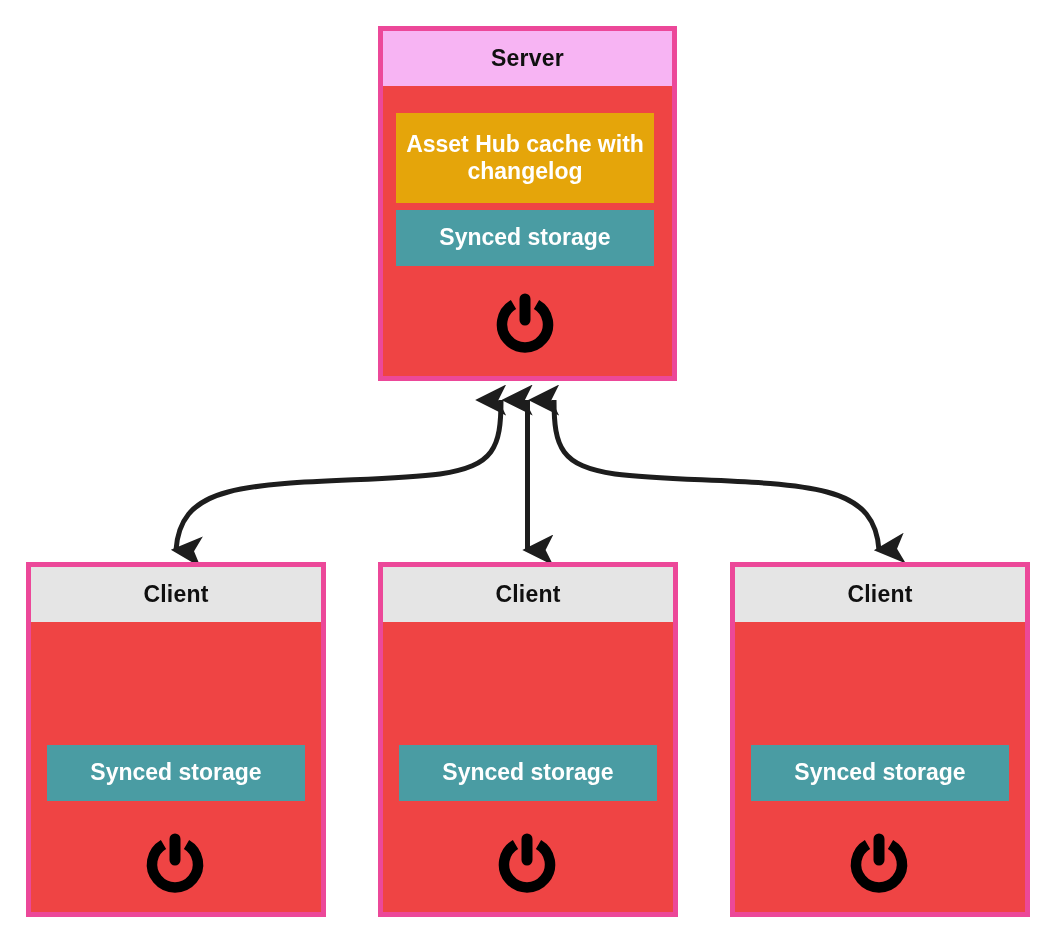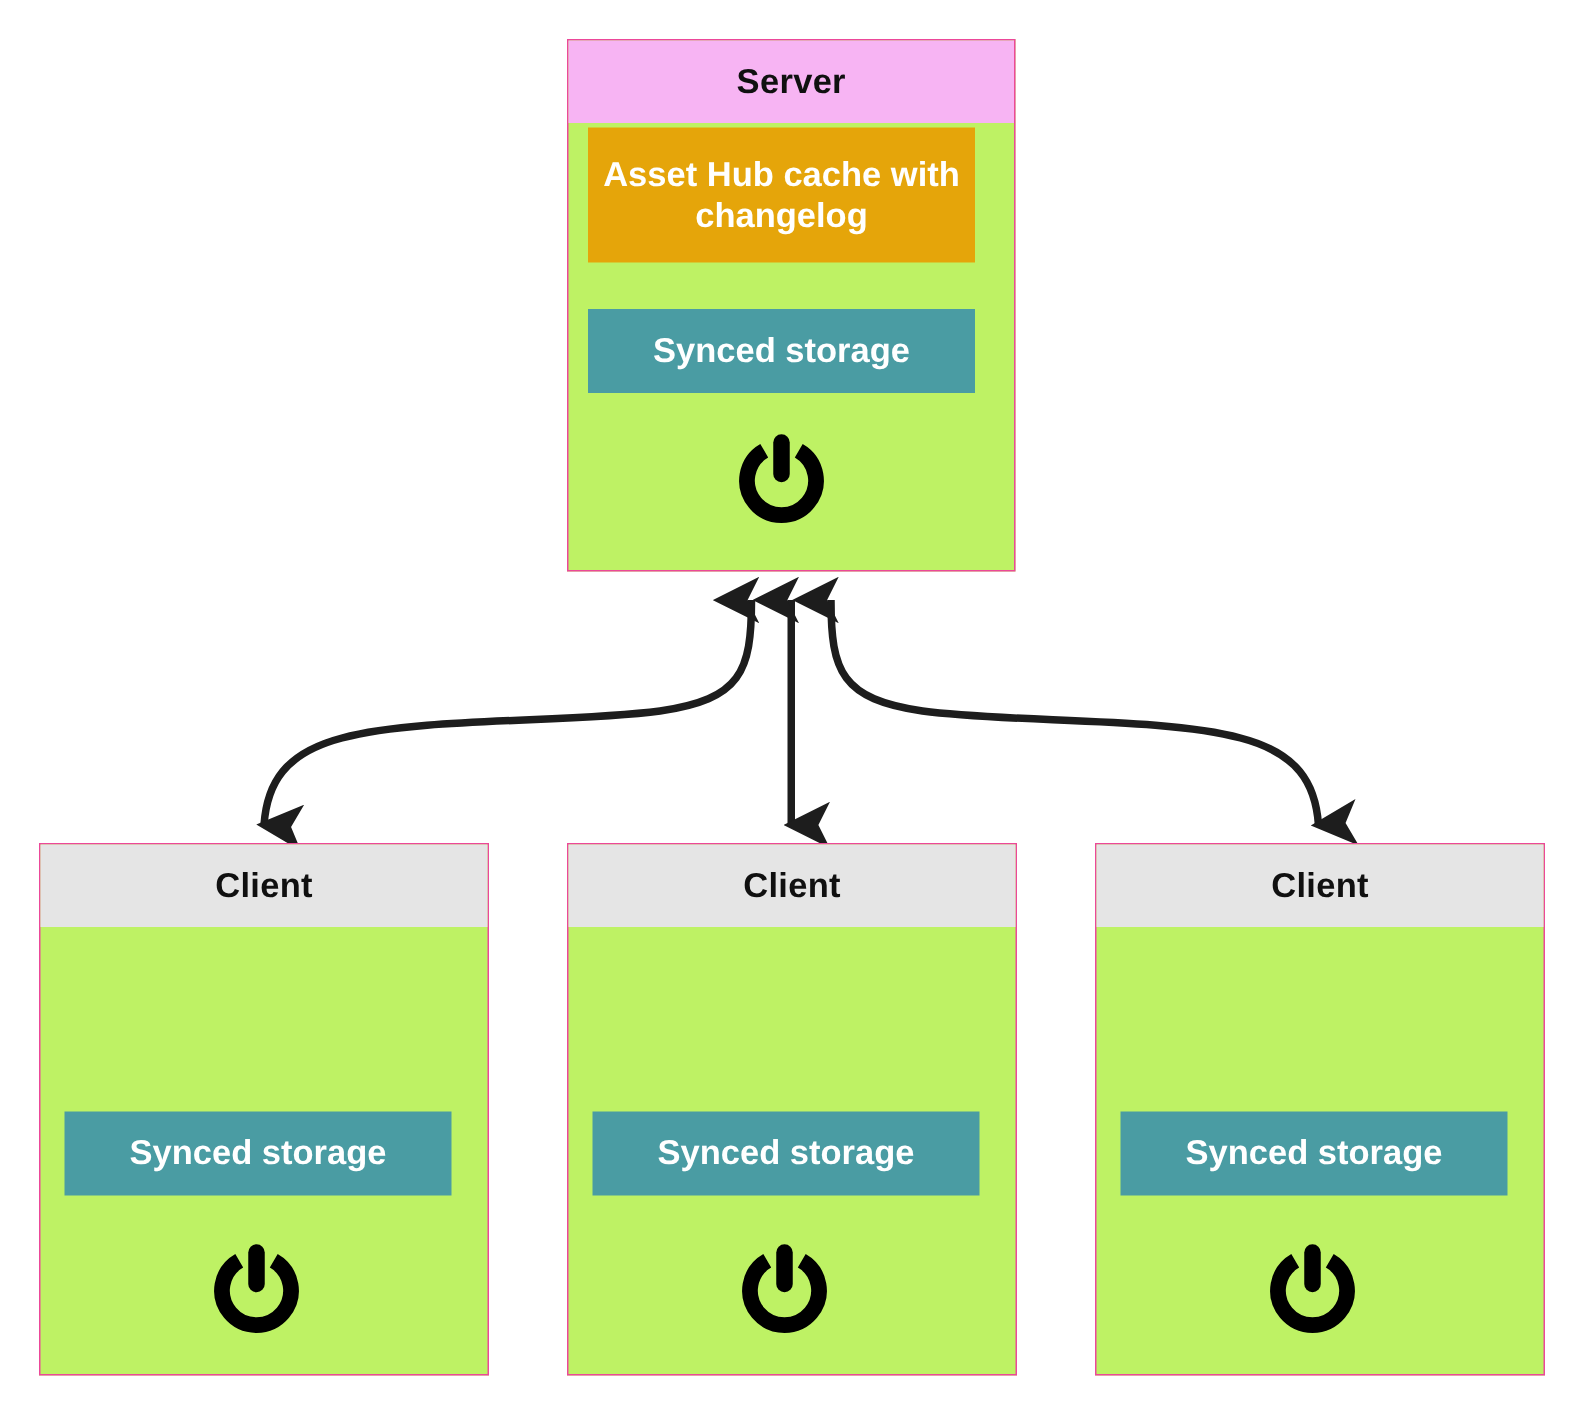--- a/index.html
+++ b/index.html
@@ -17,22 +17,22 @@
     width: 1056px;
     height: 946px;
     background: #ffffff;
     overflow: hidden;
   }
 
   
   .node {
     position: absolute;
     box-sizing: border-box;
-    background: #bef264;
-    border: 1px solid #ec4899;
+    background: #ef4444;
+    border: 5px solid #ec4899;
   }
 
   
   .node-header {
     position: absolute;
     left: 0;
     top: 0;
     width: 100%;
     box-sizing: border-box;
     display: flex;
@@ -106,21 +106,21 @@
                C 865 502, 877 522, 879 550" fill="none" stroke="#1d1d1d" stroke-width="5" stroke-linecap="butt" marker-start="url(#arrow-up)" marker-end="url(#arrow-down)"></path>
     </g>
   </svg>
 
   <div class="node" style="left:378px; top:26px; width:299px; height:355px;">
 
     <div class="node-header" style="height:55px; background:#f7b4f3; font-size:23px;">
       <span>Server</span>
     </div>
 
-    <div class="block" style="left:13px; top:58px; width:258px; height:90px; background:#e5a50a; font-size:23px;">
+    <div class="block" style="left:13px; top:82px; width:258px; height:90px; background:#e5a50a; font-size:23px;">
       <span>Asset Hub cache with changelog</span>
     </div>
 
     <div class="block" style="left:13px; top:179px; width:258px; height:56px; background:#4a9ca3; font-size:23px;">
       <span>Synced storage</span>
     </div>
 
     <svg class="power-icon" style="left:110px; top:262px;" width="64" height="64" viewBox="0 0 64 64" xmlns="http://www.w3.org/2000/svg">
       <path d="M 32 6 m -5.5 0 a 5.5 5.5 0 0 1 11 0 l 0 21 a 5.5 5.5 0 0 1 -11 0 Z" fill="#000000"></path>
       <path d="M 20.5 11.5 A 23 23 0 1 0 43.5 11.5" fill="none" stroke="#000000" stroke-width="10.5" stroke-linecap="butt"></path>

